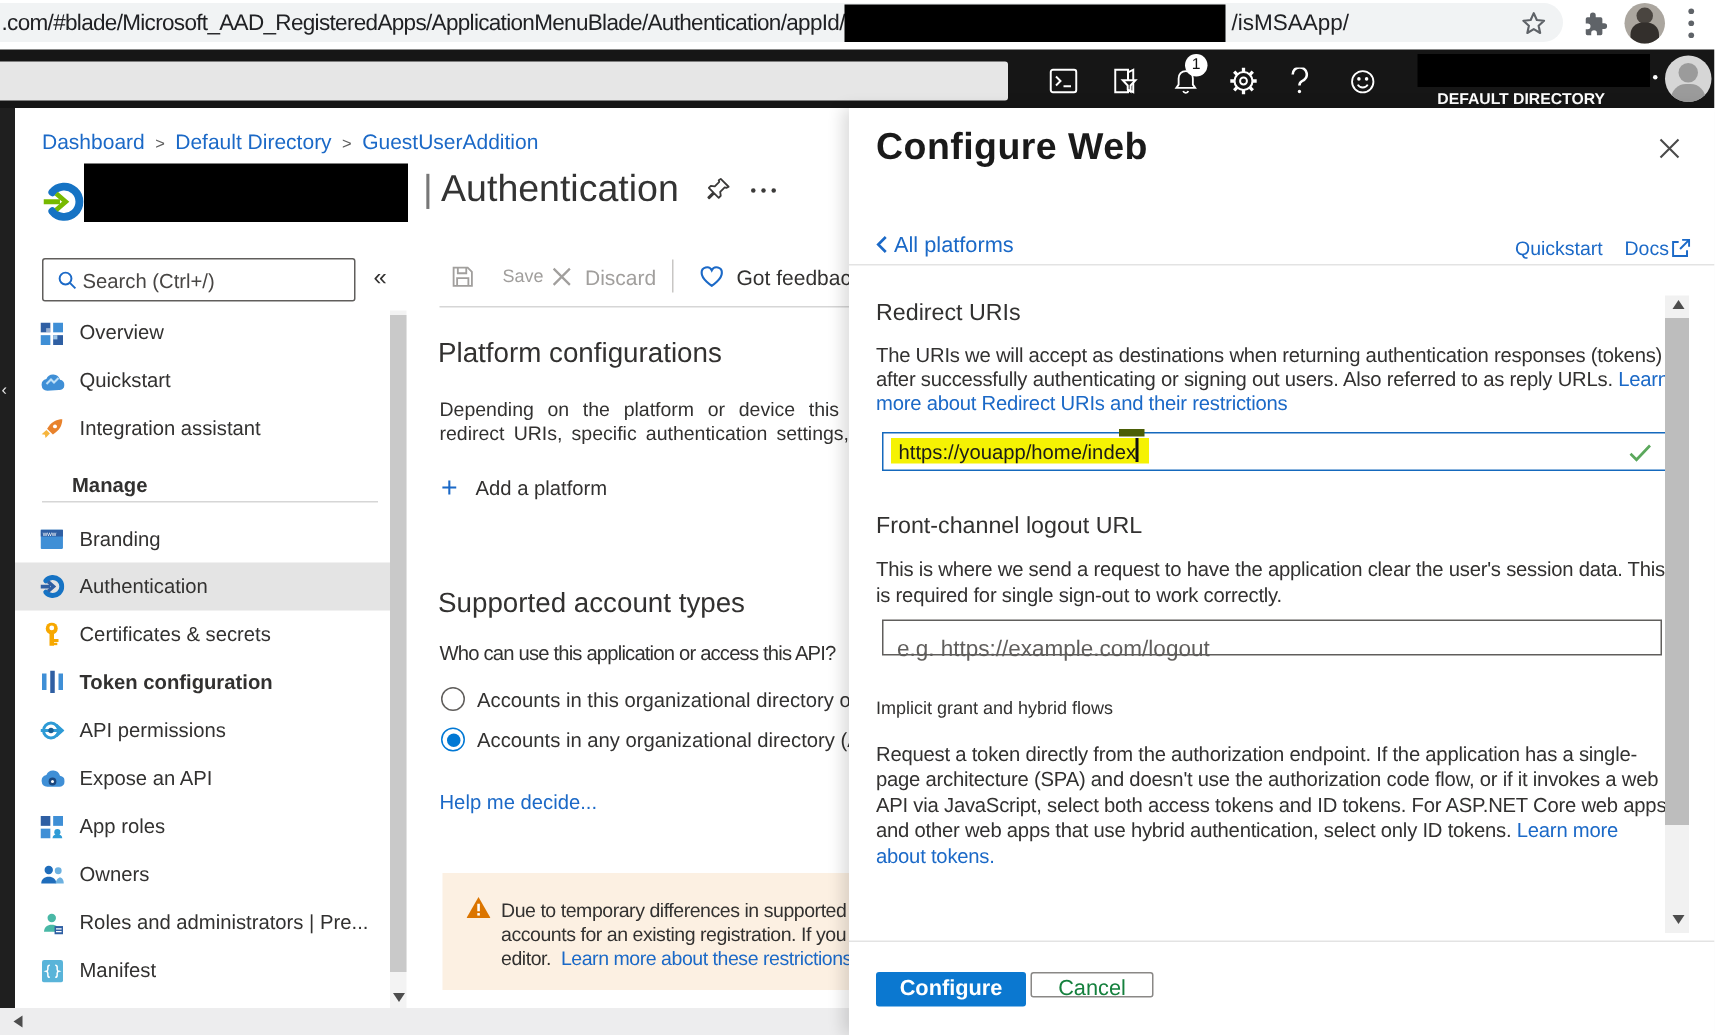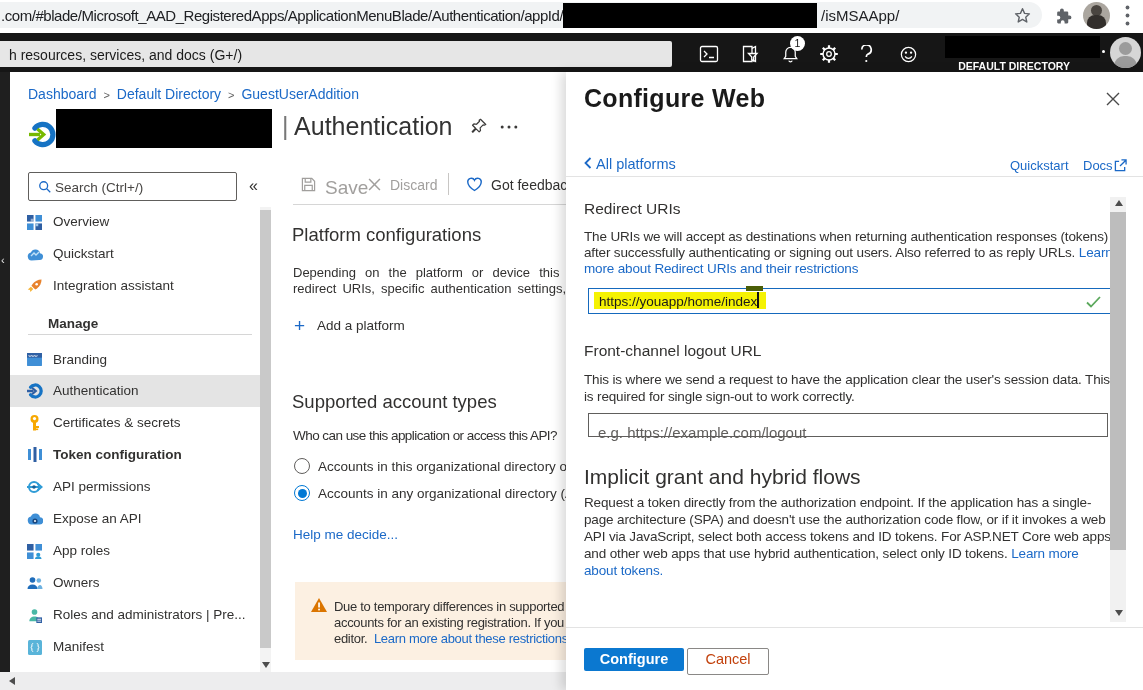--- a/index.html
+++ b/index.html
@@ -34,21 +34,20 @@
 
   <svg class="abs" style="left:1124px;top:5px;" width="7" height="22" viewBox="0 0 7 22">
       <circle cx="3.5" cy="2.5" r="1.9" fill="#5f6368"></circle>
       <circle cx="3.5" cy="10.5" r="1.9" fill="#5f6368"></circle>
       <circle cx="3.5" cy="18.5" r="1.9" fill="#5f6368"></circle>
     </svg>
 </div>
 
 <div class="abs" style="left:0;top:33px;width:1143px;height:39px;background:#161616;">
   <div class="abs" style="left:-6px;top:8px;width:678px;height:26px;background:#e6e6e6;border-radius:2px;"></div>
-  <div class="abs nw" style="left:9px;top:14px;font-size:14px;color:#1a1a1a;">h resources, services, and docs (G+/)</div>
 
   <svg class="abs" style="left:699px;top:11px;" width="20" height="20" viewBox="0 0 20 20" fill="none" stroke="#fff" stroke-width="1.3">
       <rect x="1.5" y="2.5" width="17" height="15" rx="1.5"></rect>
       <path d="M5 7l3 3-3 3M10 13.5h5"></path>
     </svg>
 
   <svg class="abs" style="left:739px;top:11px;" width="21" height="20" viewBox="0 0 21 20" fill="none" stroke="#fff" stroke-width="1.3">
       <path d="M4.5 2.5h8.5v15H4.5z"></path>
       <path d="M13 4.3l3.5-1.8v15l-3.5-1.8"></path>
       <path d="M9.5 9.5h8.5l-3.3 3.5v4l-1.9-1.4v-2.6z" fill="#161616"></path>
@@ -231,21 +230,21 @@
 <svg class="abs" style="left:28px;top:640px;" width="14" height="15" viewBox="0 0 14 15">
     <rect x="0" y="0" width="14" height="15" rx="1.5" fill="#59b4d9"></rect>
     <path d="M5.2 3.5c-1.1 0-1.3.6-1.3 1.4v1.2c0 .8-.4 1.2-1.1 1.4.7.2 1.1.6 1.1 1.4v1.2c0 .8.2 1.4 1.3 1.4M8.8 3.5c1.1 0 1.3.6 1.3 1.4v1.2c0 .8.4 1.2 1.1 1.4-.7.2-1.1.6-1.1 1.4v1.2c0 .8-.2 1.4-1.3 1.4" fill="none" stroke="#fff" stroke-width="1"></path>
   </svg>
 <div class="abs nw" style="left:53px;top:639px;font-size:13.5px;color:#323130;">Manifest</div>
 
 <svg class="abs" style="left:301px;top:177px;" width="15" height="15" viewBox="0 0 16 16" fill="none" stroke="#a19f9d" stroke-width="1.3">
     <path d="M1.5 1.5h10l3 3v10h-13z"></path>
     <path d="M4.5 1.5v4h6v-4M4 14.5V9h8v5.5"></path>
   </svg>
-<div class="abs nw" style="left:325px;top:177px;font-size:19px;color:#a19f9d;">Save</div>
+<div class="abs nw" style="left:335px;top:177px;font-size:12px;color:#a19f9d;">Save</div>
 <svg class="abs" style="left:368px;top:178px;" width="13" height="13" viewBox="0 0 12 12" stroke="#a19f9d" stroke-width="1.4">
     <path d="M1 1l10 10M11 1L1 11"></path>
   </svg>
 <div class="abs nw" style="left:390px;top:177px;font-size:14px;color:#a19f9d;">Discard</div>
 <div class="abs" style="left:448px;top:173px;width:1px;height:22px;background:#c8c6c4;"></div>
 <svg class="abs" style="left:466px;top:177px;" width="17" height="15" viewBox="0 0 24 21" fill="none" stroke="#1b69c7" stroke-width="2">
     <path d="M12 19S2.5 13 2.5 7A5 5 0 0 1 12 4.5 5 5 0 0 1 21.5 7c0 6-9.5 12-9.5 12z"></path>
   </svg>
 <div class="abs nw" style="left:491px;top:177px;font-size:14px;color:#323130;">Got feedback?</div>
 <div class="abs" style="left:293px;top:204px;width:600px;height:1px;background:#d6d6d6;"></div>
@@ -309,29 +308,29 @@
   <svg class="abs" style="left:520px;top:224px;" width="15" height="12" viewBox="0 0 15 12" fill="none" stroke="#5bA85c" stroke-width="1.8">
       <path d="M1 6.5l4 4L14 1"></path>
     </svg>
 
   <div class="abs nw" style="left:18px;top:270px;font-size:15.5px;color:#323130;">Front-channel logout URL</div>
   <div class="abs nw" style="left:18px;top:300px;font-size:13.5px;letter-spacing:-.15px;color:#323130;">This is where we send a request to have the application clear the user's session data. This</div>
   <div class="abs nw" style="left:18px;top:317px;font-size:13.5px;letter-spacing:-.15px;color:#323130;">is required for single sign-out to work correctly.</div>
   <div class="abs" style="left:22px;top:341px;width:520px;height:24px;border:1px solid #605e5c;background:#fff;"></div>
   <div class="abs nw" style="left:32px;top:352px;font-size:15px;color:#605e5c;text-align:right;">e.g. https://example.com/logout</div>
 
-  <div class="abs nw" style="left:18px;top:393px;font-size:21px;color:#323130;">Implicit grant and hybrid flows</div>
+  <div class="abs nw" style="left:18px;top:393px;font-size:12px;color:#323130;">Implicit grant and hybrid flows</div>
   <div class="abs nw" style="left:18px;top:423px;font-size:13.5px;letter-spacing:-.15px;color:#323130;">Request a token directly from the authorization endpoint. If the application has a single-</div>
   <div class="abs nw" style="left:18px;top:440px;font-size:13.5px;letter-spacing:-.15px;color:#323130;">page architecture (SPA) and doesn't use the authorization code flow, or if it invokes a web</div>
   <div class="abs nw" style="left:18px;top:457px;font-size:13.5px;letter-spacing:-.15px;color:#323130;">API via JavaScript, select both access tokens and ID tokens. For ASP.NET Core web apps</div>
   <div class="abs nw" style="left:18px;top:474px;font-size:13.5px;letter-spacing:-.15px;color:#323130;">and other web apps that use hybrid authentication, select only ID tokens. <span class="lnk">Learn more</span></div>
   <div class="abs nw" style="left:18px;top:491px;font-size:13.5px;letter-spacing:-.15px;color:#1b69c7;">about tokens.</div>
 
 
   <div class="abs" style="left:544px;top:125px;width:16px;height:425px;background:#f1f1f1;"></div>
   <div class="abs" style="left:549px;top:128px;width:0;height:0;border-left:4px solid transparent;border-right:4px solid transparent;border-bottom:6px solid #4d4d4d;"></div>
   <div class="abs" style="left:544px;top:140px;width:16px;height:338px;background:#bdbdbd;"></div>
   <div class="abs" style="left:549px;top:538px;width:0;height:0;border-left:4px solid transparent;border-right:4px solid transparent;border-top:6px solid #4d4d4d;"></div>
 
   <div class="abs" style="left:0;top:555px;width:577px;height:1px;background:#e3e3e3;"></div>
   <div class="abs" style="left:18px;top:576px;width:100px;height:23px;background:#0b78d0;border-radius:2px;color:#fff;font-size:14.5px;font-weight:bold;text-align:center;line-height:23px;">Configure</div>
-  <div class="abs" style="left:121px;top:576px;width:82px;height:27px;background:#fff;border:1px solid #8a8886;border-radius:2px;color:#c2410c;font-size:14.5px;text-align:center;line-height:21px;">Cancel</div>
+  <div class="abs" style="left:121px;top:576px;width:82px;height:17px;background:#fff;border:1px solid #8a8886;border-radius:2px;color:#15803d;font-size:14.5px;text-align:center;line-height:21px;">Cancel</div>
 </div>
 
 </body></html>

